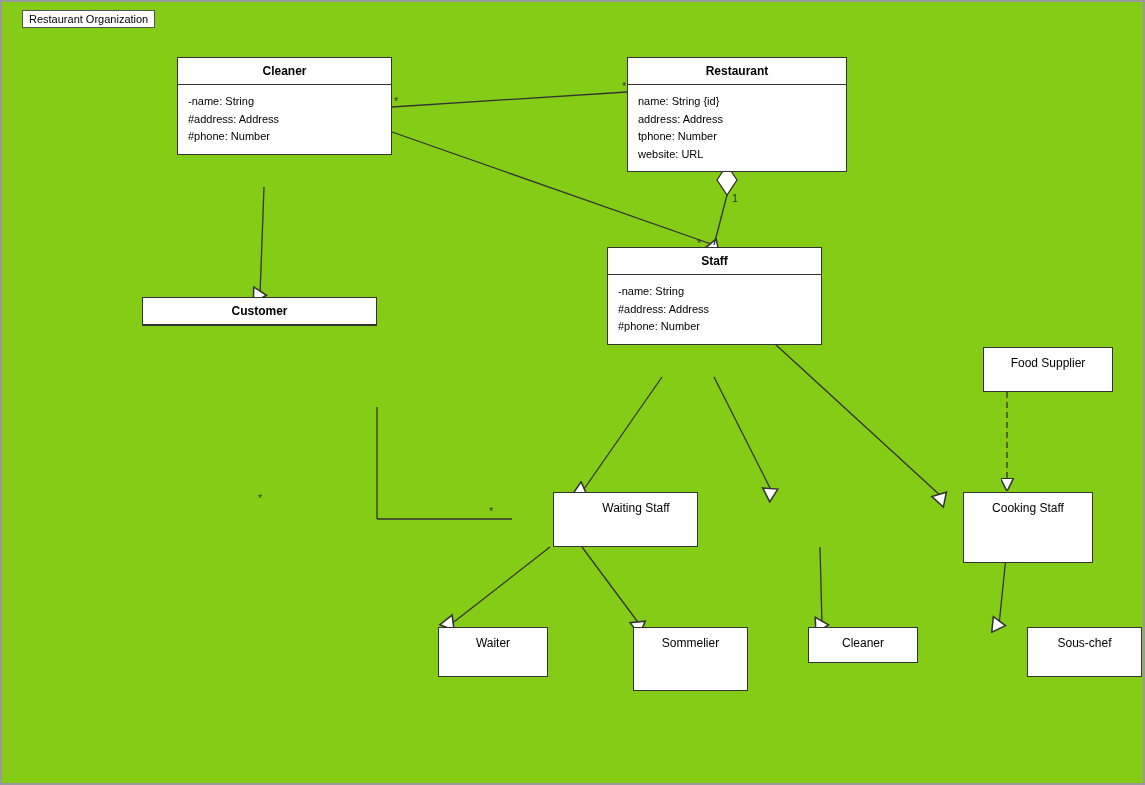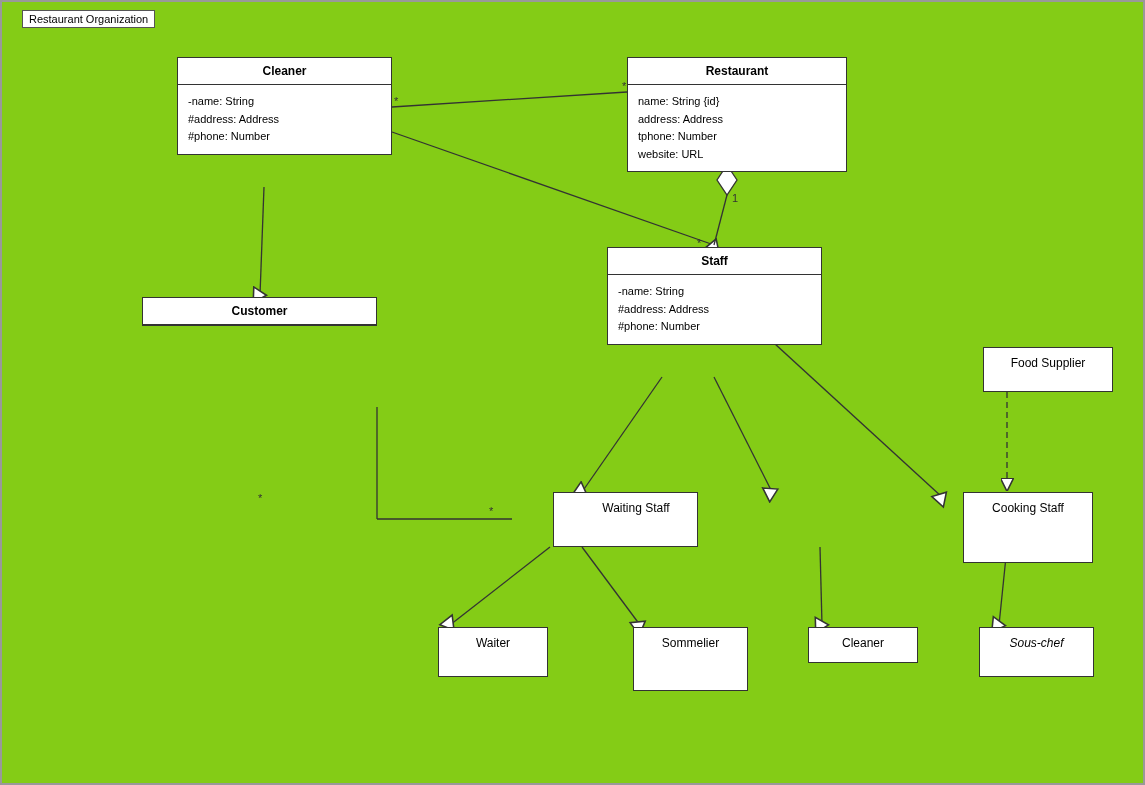--- a/index.html
+++ b/index.html
@@ -173,17 +173,17 @@
   </div>
 
   <div class="uml-box-simple" style="left:590px; top:625px; width:115px; height:64px;">
     <span>Sommelier</span>
   </div>
 
   <div class="uml-box-simple" style="left:765px; top:625px; width:110px; height:36px;">
     <span>Cleaner</span>
   </div>
 
-  <div class="uml-box-simple" style="left:936px; top:625px; width:115px; height:50px;font-style:italic;">
+  <div class="uml-box-simple" style="left:984px; top:625px; width:115px; height:50px;">
     <span>Sous-chef</span>
   </div>
 
 </div>
 
 </body></html>

